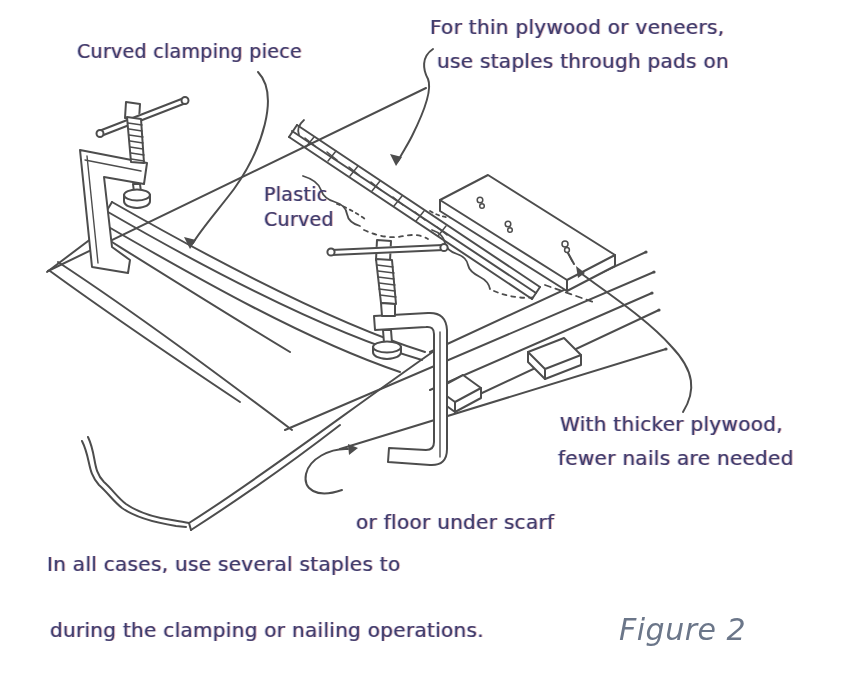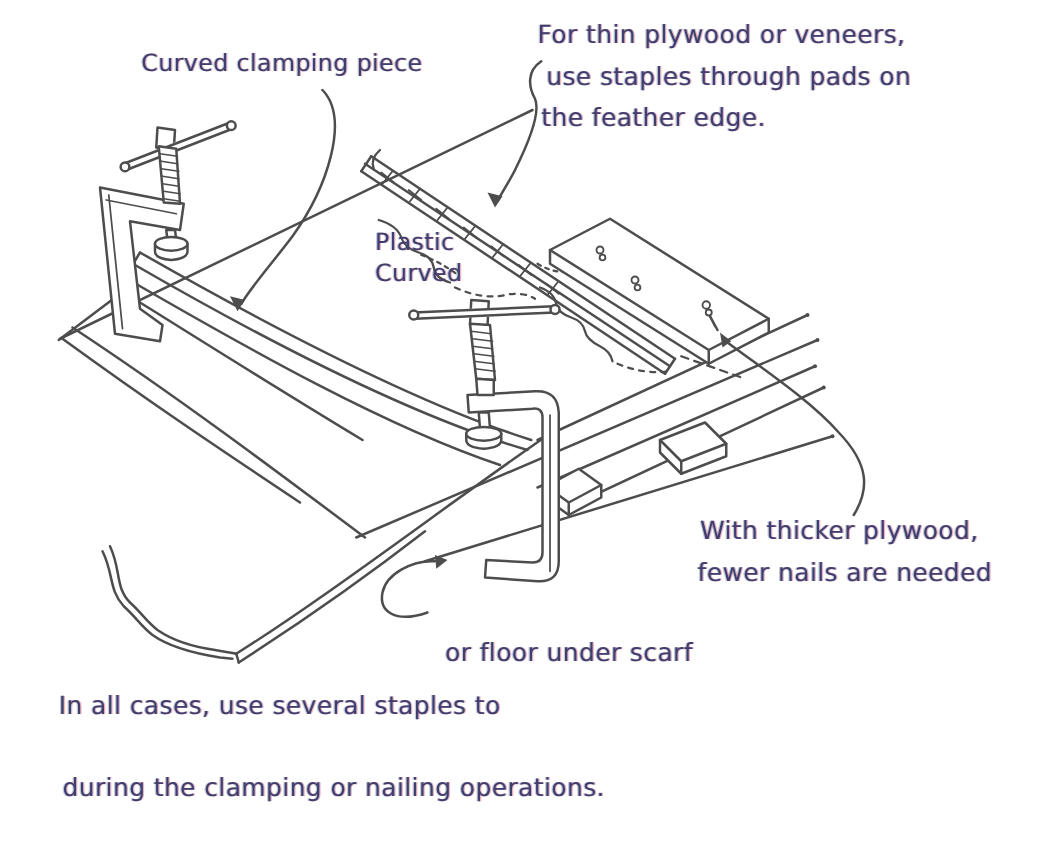--- a/index.html
+++ b/index.html
@@ -14,21 +14,21 @@
     background:var(--background);overflow:hidden;
     font-family:"DejaVu Sans",sans-serif;
   }
   .stage svg{position:absolute;left:0;top:0;}
   .lbl{
     position:absolute;white-space:nowrap;
     color:var(--annotation-text);
     font-size:20px;line-height:1;letter-spacing:.3px;
     text-shadow:1px 0 0 rgba(170,50,60,.35),-1px 0 0 rgba(55,75,170,.30);
   }
-  .lbl.small{font-size:19px;margin-left:36px;}
+  .lbl.small{font-size:19px;}
   .caption{
     position:absolute;left:619px;top:612px;
     font-size:30px;font-style:italic;color:var(--caption-text);
     letter-spacing:.5px;
   }
 </style>
 </head>
 <body>
 
 <div class="stage">
@@ -176,26 +176,26 @@
         <path d="M342,490 C316,499 303,489 306,474 C309,459 330,448 348,449"></path>
         <path d="M358,448 L348,444 L349,455 Z" fill="#4d4d4d" stroke="none"></path>
       </g>
     </g>
   </svg>
 
   <div class="lbl small" style="left:77px;top:42px">Curved clamping piece</div>
 
   <div class="lbl" style="left:430px;top:17px">For thin plywood or veneers,</div>
   <div class="lbl" style="left:437px;top:51px">use staples through pads on</div>
-  <div class="lbl" style="left:433px;top:84px">the feather edge.</div>
 
   <div class="lbl small" style="left:264px;top:185px">Plastic</div>
   <div class="lbl small" style="left:264px;top:210px">Curved</div>
 
   <div class="lbl" style="left:560px;top:414px">With thicker plywood,</div>
   <div class="lbl" style="left:558px;top:448px">fewer nails are needed</div>
 
   <div class="lbl" style="left:356px;top:512px">or floor under scarf</div>
 
   <div class="lbl" style="left:47px;top:554px">In all cases, use several staples to</div>
   <div class="lbl" style="left:50px;top:620px">during the clamping or nailing operations.</div>
 
+  <div class="caption">Figure 2</div>
 </div>
 
 </body></html>

